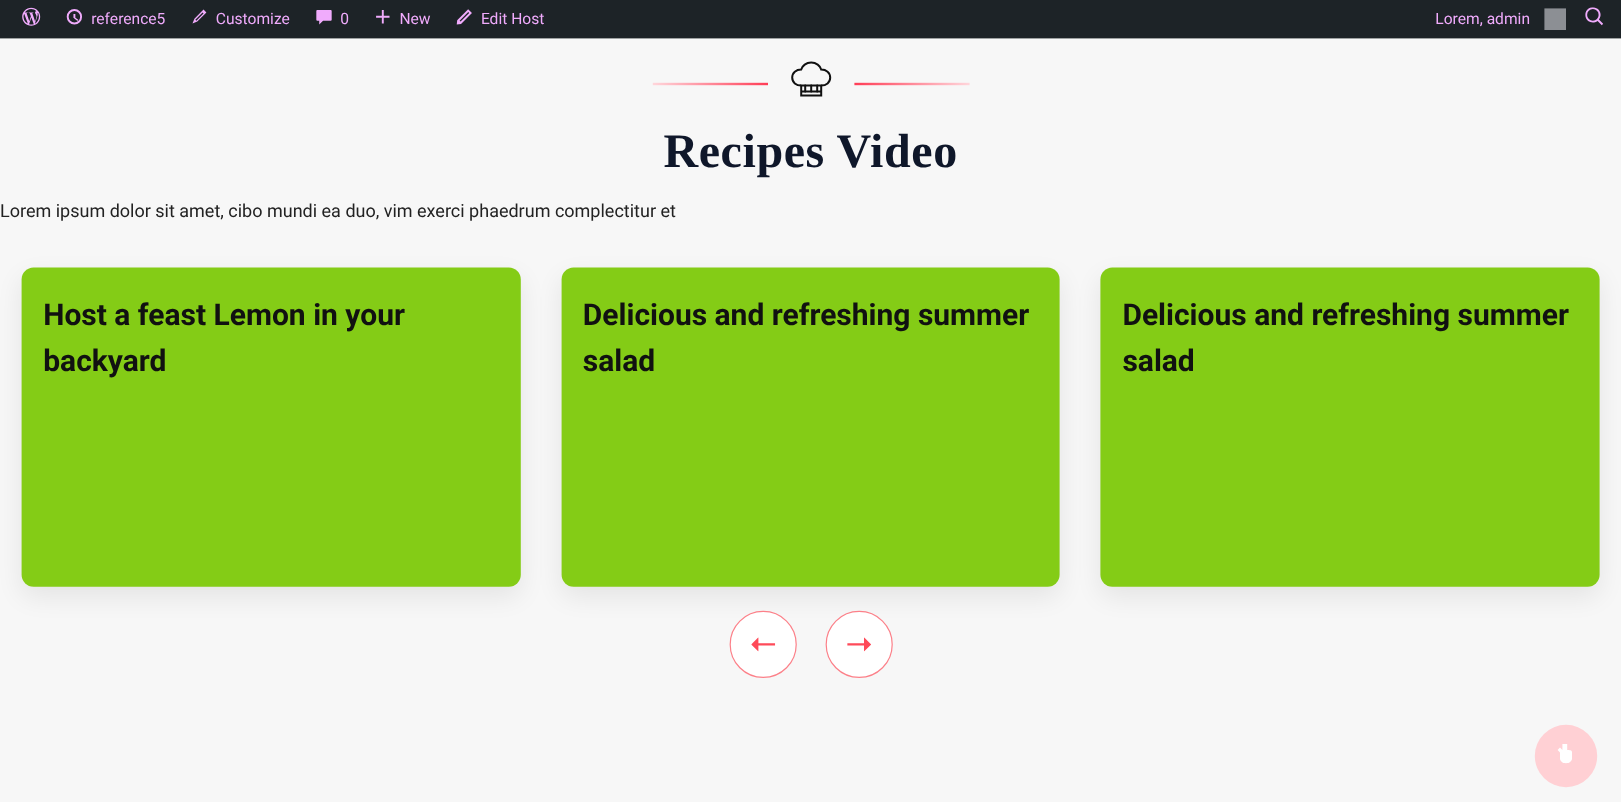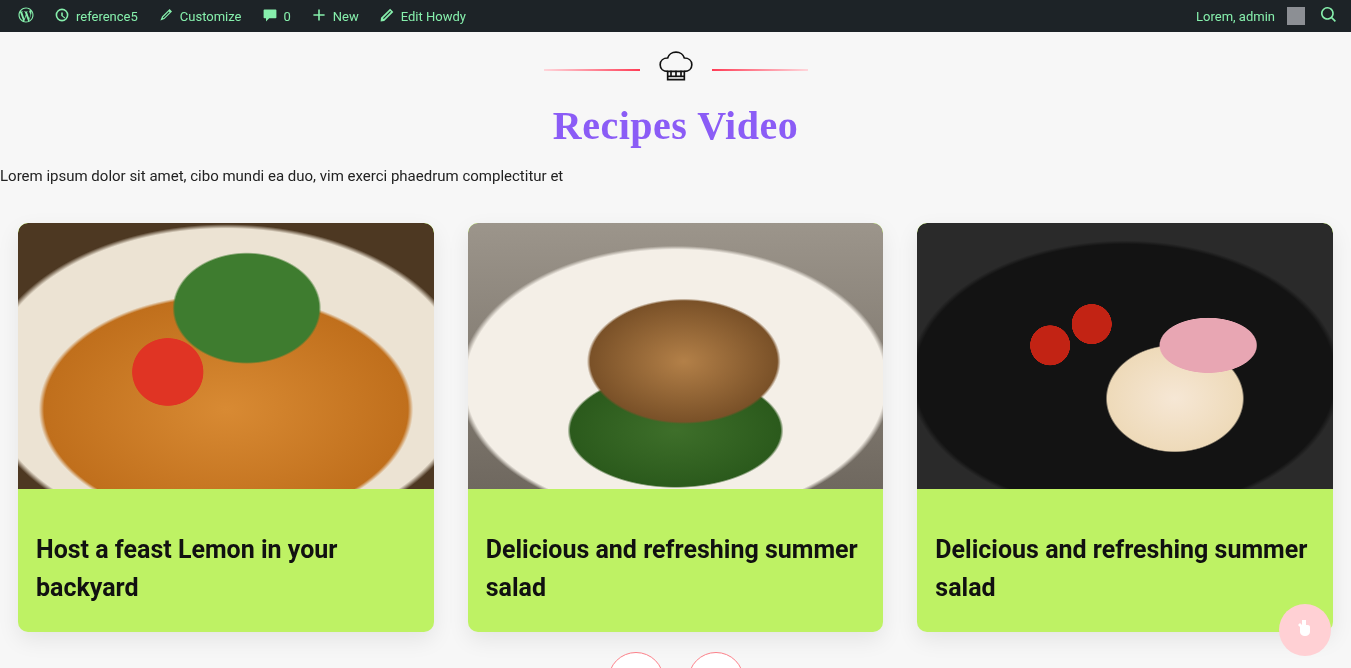--- a/index.html
+++ b/index.html
@@ -24,21 +24,21 @@
   }
   .adminbar .left, .adminbar .right { display: flex; align-items: center; }
   .adminbar .right { margin-left: auto; }
   .adminbar .item {
     display: flex;
     align-items: center;
     gap: 6px;
     padding: 0 10px;
     height: 16px;
     cursor: pointer;
-    color: #86efac;
+    color: #f0abfc;
   }
   .adminbar svg { width: 16px; height: 16px; fill: currentColor; }
   .avatar-sq {
     width: 18px; height: 18px; background: #8c8f94;
     display: inline-block; margin-left: 6px;
   }
 
   
   .divider {
     display: flex; align-items: center; justify-content: center;
@@ -52,46 +52,45 @@
     background: linear-gradient(to left, #ff3d56, #ffd6db);
   }
   .chef-icon svg { width: 40px; height: 40px; stroke: #111; fill: none; stroke-width: 2; }
 
   h2.page-title {
     text-align: center;
     font-family: Georgia, "Times New Roman", serif;
     font-size: 40px;
     font-weight: 600;
     margin-top: 10px;
-    color: #8b5cf6;
+    color: #0f172a;
     letter-spacing: .5px;
   }
   p.subtitle {
     text-align: left;
     margin-top: 18px;
     font-size: 15px;
     color: #222;
   }
 
   
   .cards {
     display: flex;
     gap: 34px;
     padding: 0 18px;
     margin-top: 38px;
   }
   .card {
-    background: #bef264;
+    background: #84cc16;
     border-radius: 10px;
     box-shadow: 0 8px 22px rgba(0,0,0,.08);
     flex: 1;
     overflow: hidden;
     display: flex;
-    flex-direction: column;
-    gap: 20px;
+    flex-direction: row;
   }
   .card .img {
     height: 266px;
     border-radius: 10px 10px 0 0;
     background-size: cover;
     background-position: center;
   }
   .card .img.i1 {
     background:
       radial-gradient(ellipse 40px 38px at 36% 56%, #e03424 0%, #e03424 88%, transparent 90%),
@@ -192,21 +191,21 @@
           </svg>
       </span>
       <span>New</span>
     </div>
     <div class="item">
       <span>
         <svg viewBox="0 0 20 20">
             <path d="M13.9 2.1l4 4L6.5 17.5 2 18l.5-4.5L13.9 2.1zM5 14l1 1 9-9-1-1-9 9z"></path>
           </svg>
       </span>
-      <span>Edit Howdy</span>
+      <span>Edit Host</span>
     </div>
   </div>
   <div class="right">
     <div class="item">
       <span>Lorem, admin</span>
       <span class="avatar-sq"></span>
     </div>
     <div class="item" style="padding:0 6px;">
       <span>
         <svg viewBox="0 0 20 20" width="20" height="20">

